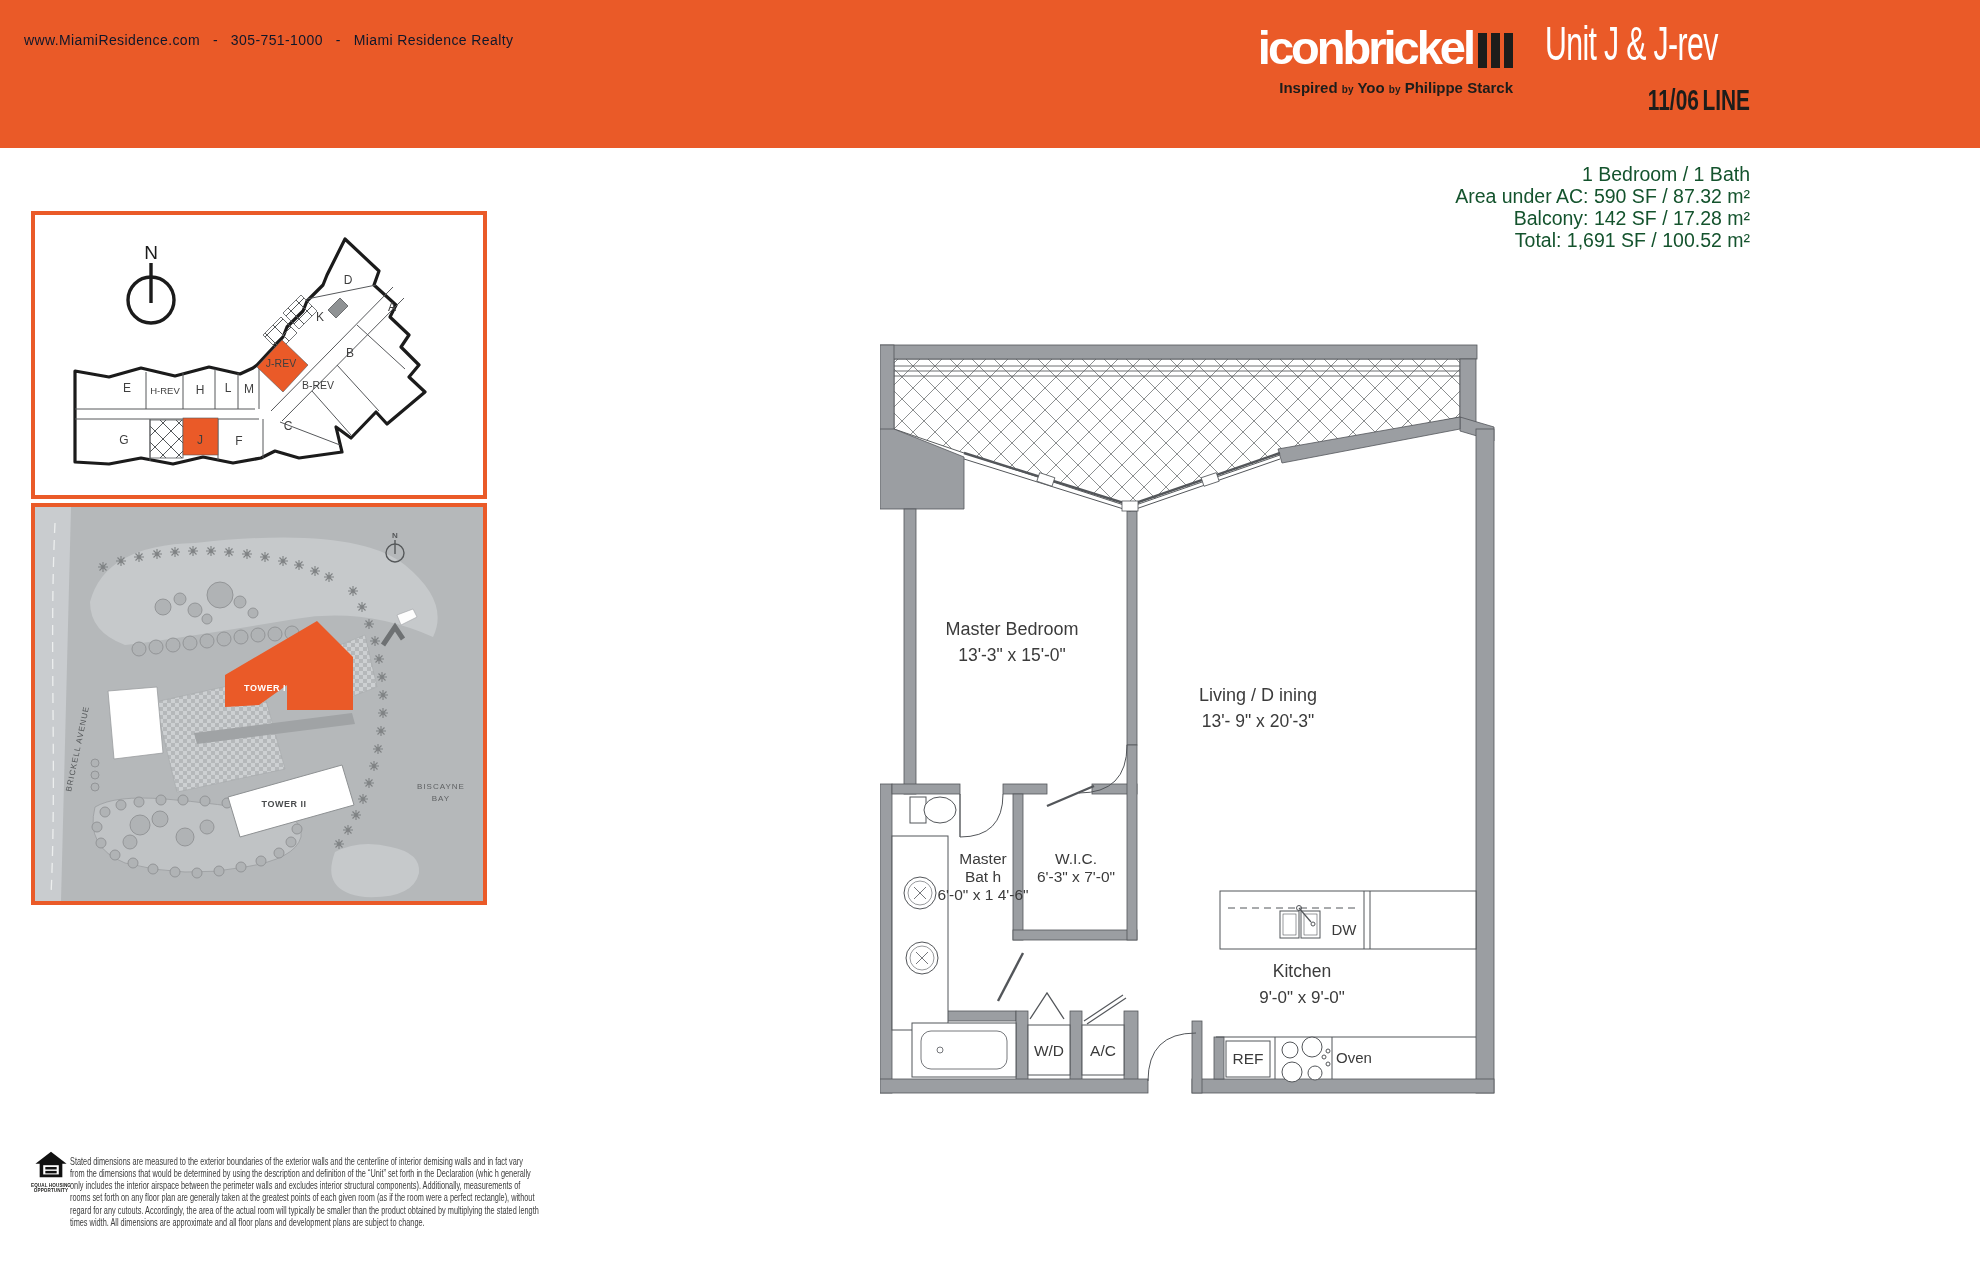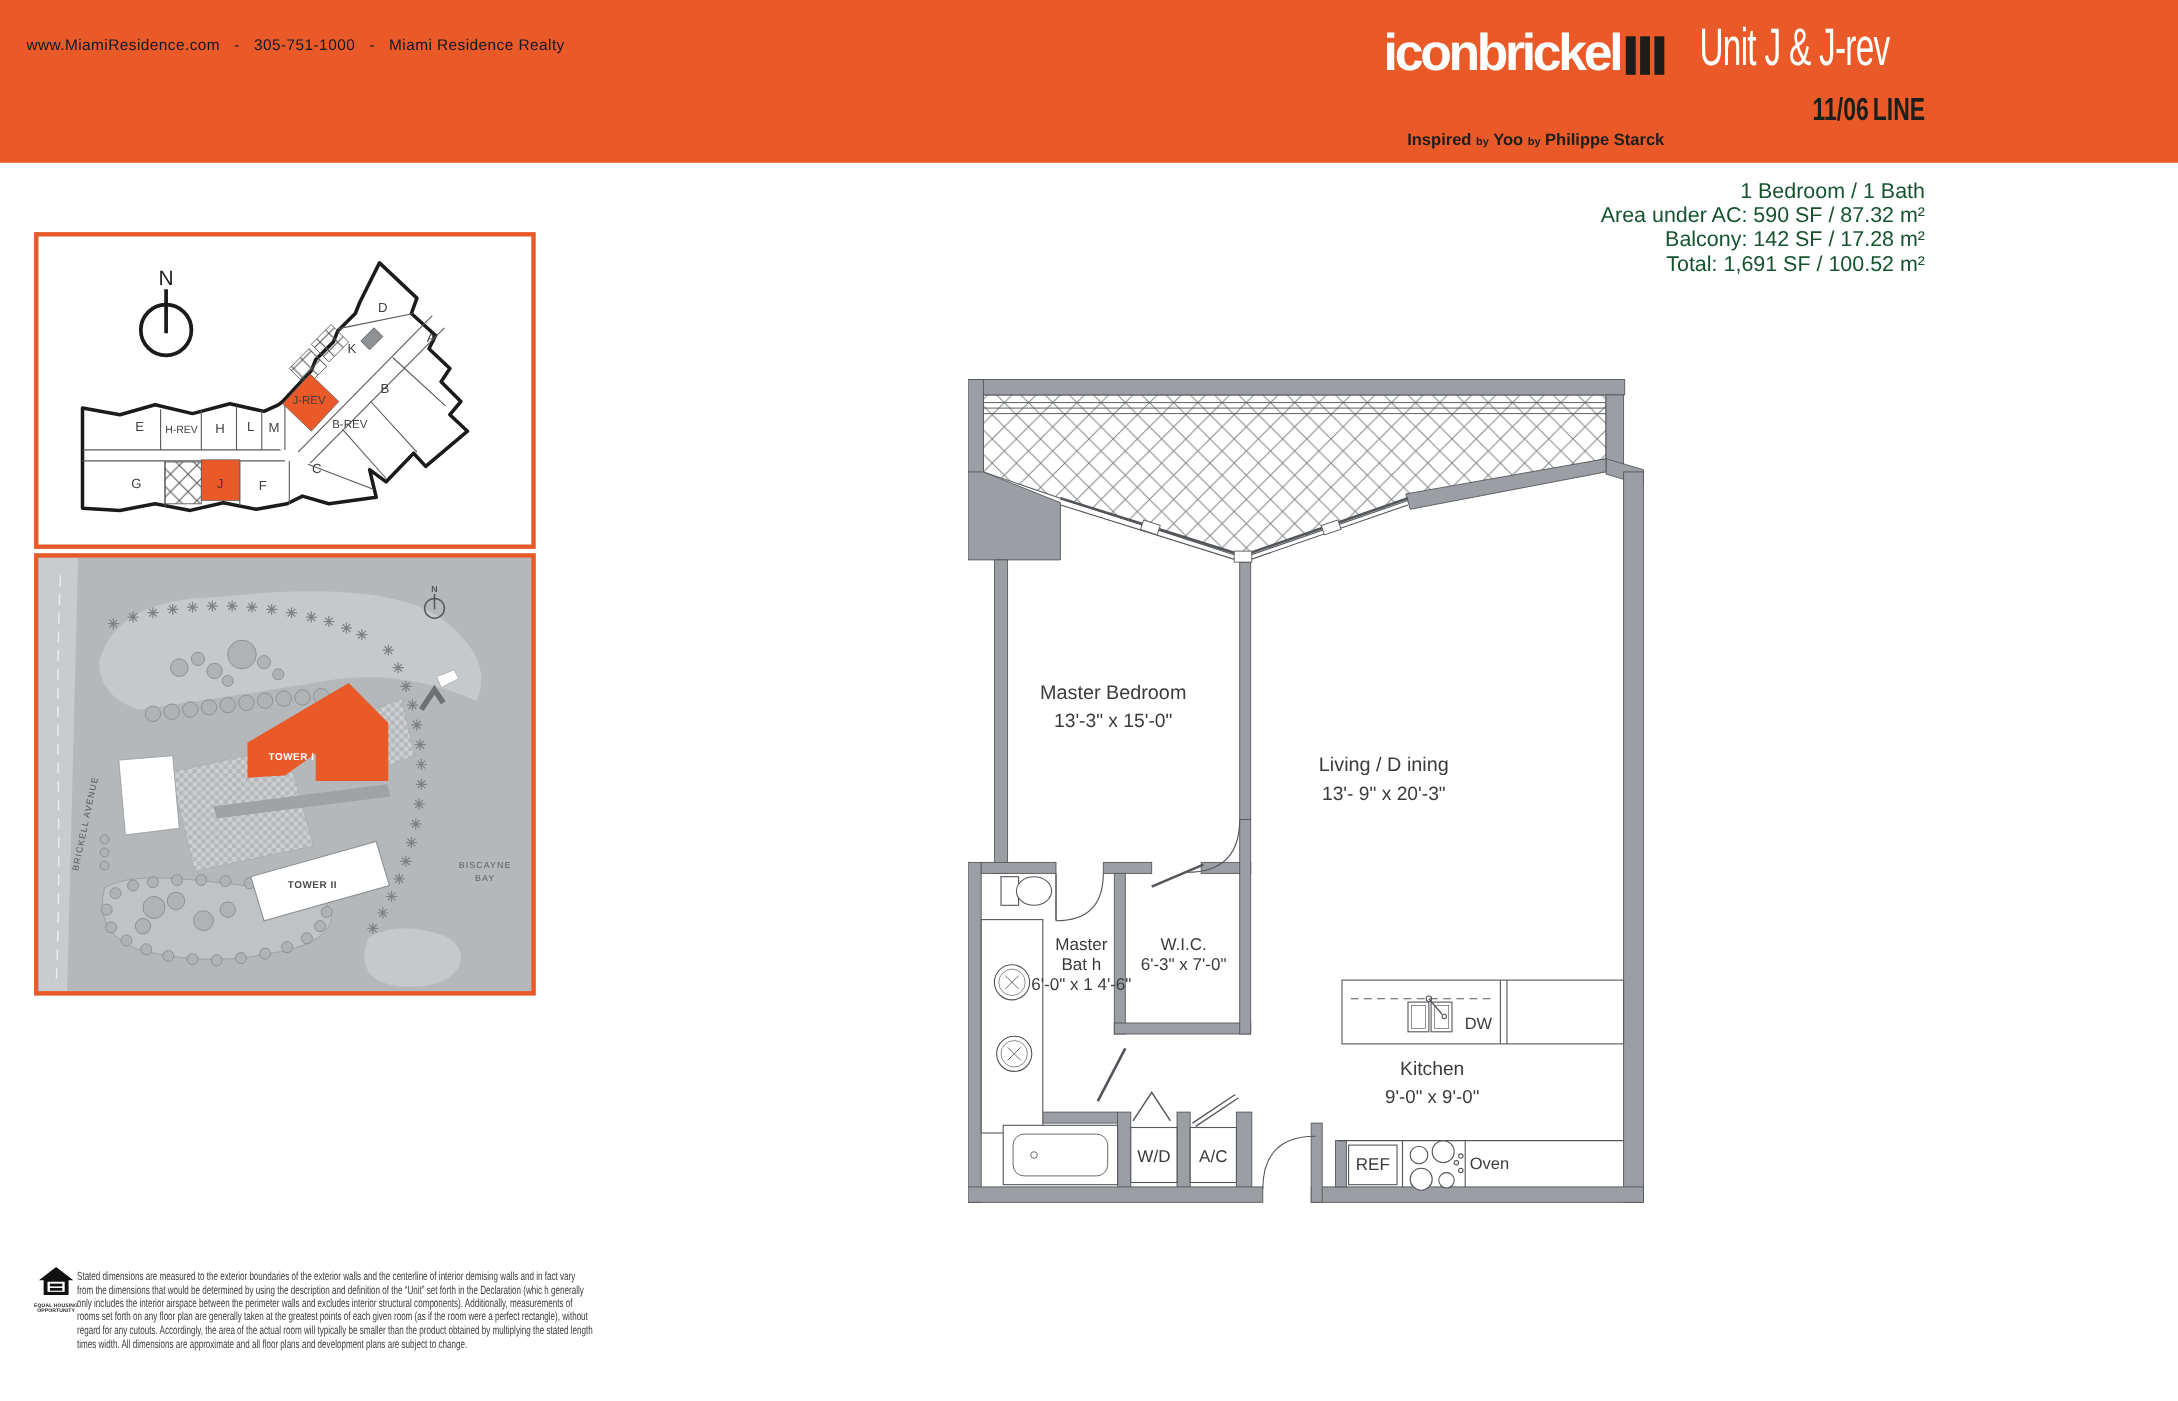--- a/index.html
+++ b/index.html
@@ -2,27 +2,27 @@
 <html><head>
 <meta charset="utf-8">
 <style>
   html,body{margin:0;padding:0;background:#ffffff;}
   .page{position:relative;width:1980px;height:1274px;background:#fff;overflow:hidden;
         font-family:"Liberation Sans",sans-serif;color:#222;}
 
   
   .header{position:absolute;left:0;top:0;width:1980px;height:148px;background:#EA5A28;}
   .contact{position:absolute;left:24px;top:32px;color:#0f172a;font-size:14px;letter-spacing:.4px;white-space:pre;}
-  .brand{position:absolute;right:467px;top:24px;display:flex;flex-direction:column;align-items:flex-end;gap:28px;}
+  .brand{position:absolute;right:467px;top:24px;display:flex;flex-direction:column;align-items:flex-end;}
   .logo-row{display:flex;align-items:flex-end;line-height:1;}
   .logo-icon{color:#fff;font-weight:bold;font-size:47px;letter-spacing:-3px;}
   .logo-brickell{color:#ffffff;font-weight:bold;font-size:47px;letter-spacing:-3px;}
   .logo-bars{display:flex;gap:4px;margin-left:5px;padding-bottom:3px;}
   .logo-bars i{display:block;width:9px;height:35px;background:#1d1d1b;}
-  .tagline{margin-top:20px;color:#1d1d1b;font-weight:bold;font-size:15px;white-space:pre;}
+  .tagline{margin-top:8px;color:#1d1d1b;font-weight:bold;font-size:15px;white-space:pre;}
   .tagline .by{font-size:10px;}
   .unit-title{position:absolute;left:1545px;top:16px;color:#fff;font-size:48px;letter-spacing:-1px;
               transform:scaleX(.63);transform-origin:left top;white-space:nowrap;}
   .line-label{position:absolute;right:230px;top:84px;color:#1d1d1b;font-size:29px;font-weight:bold;
               transform:scaleX(.72);transform-origin:right top;white-space:nowrap;}
   .line-label .w{margin-left:5px;}
 
   
   .unit-info{position:absolute;right:230px;top:163px;text-align:right;color:#14532d;
              font-size:19.5px;line-height:22px;}

